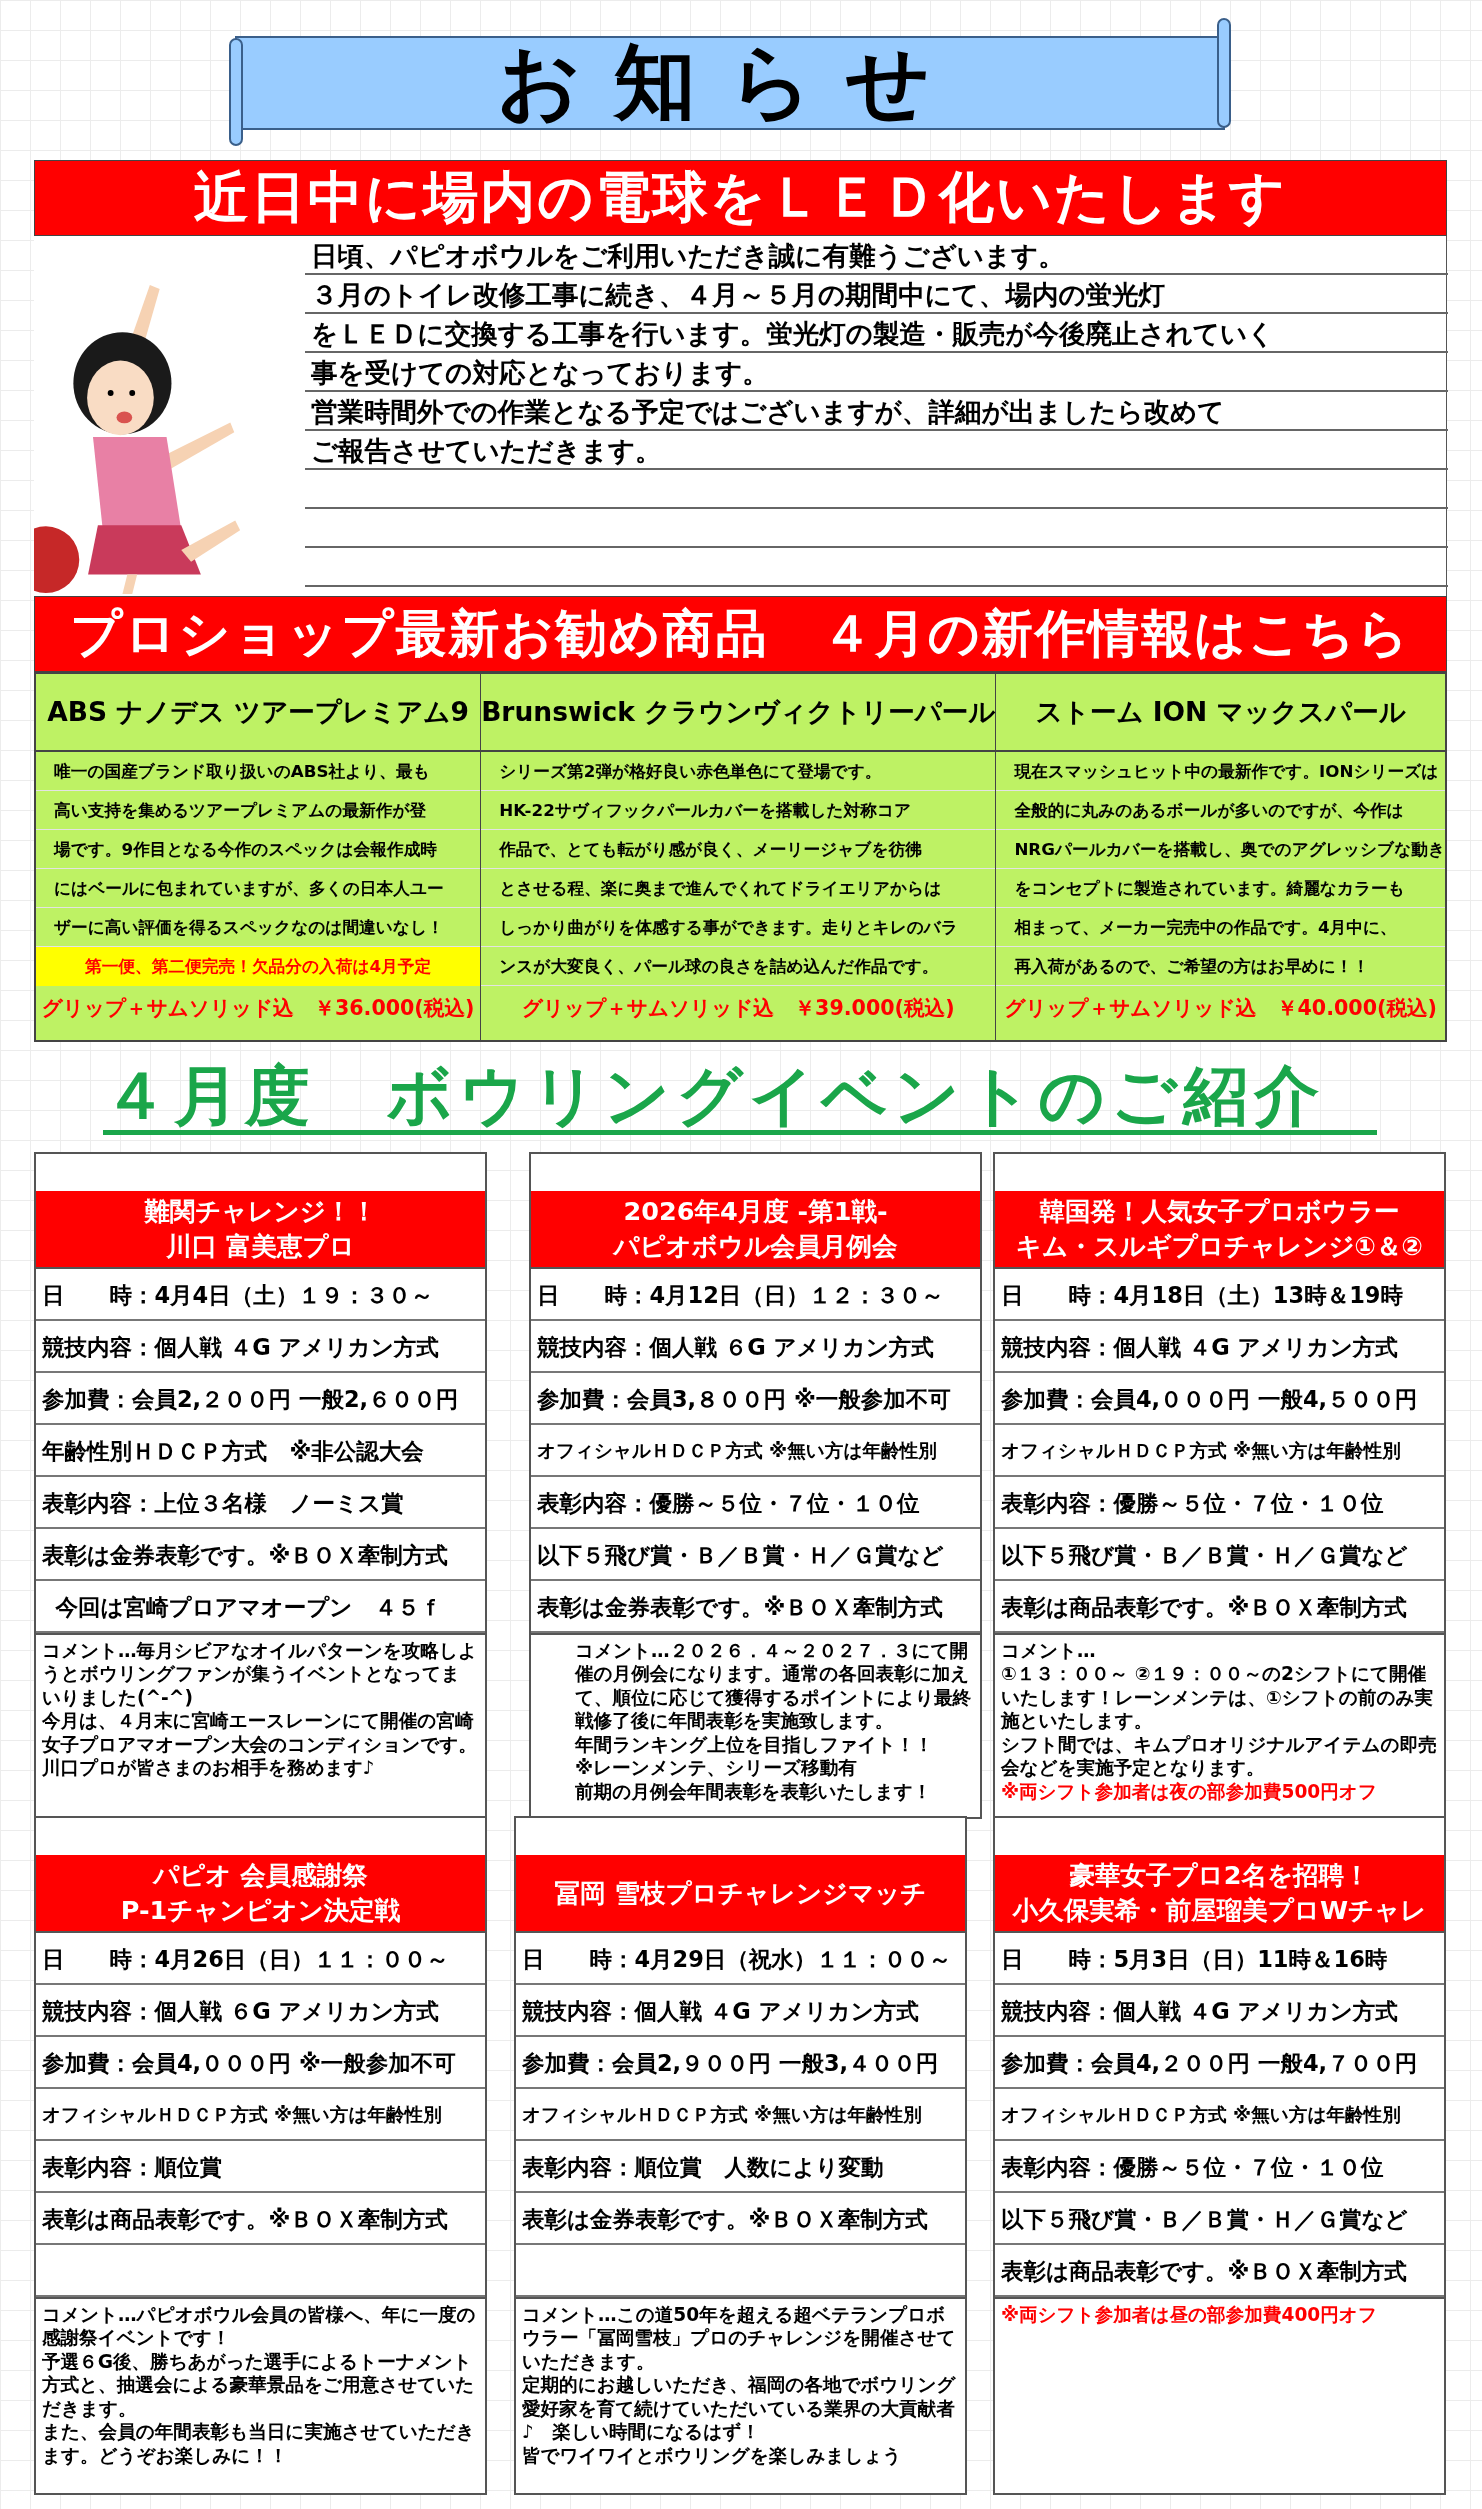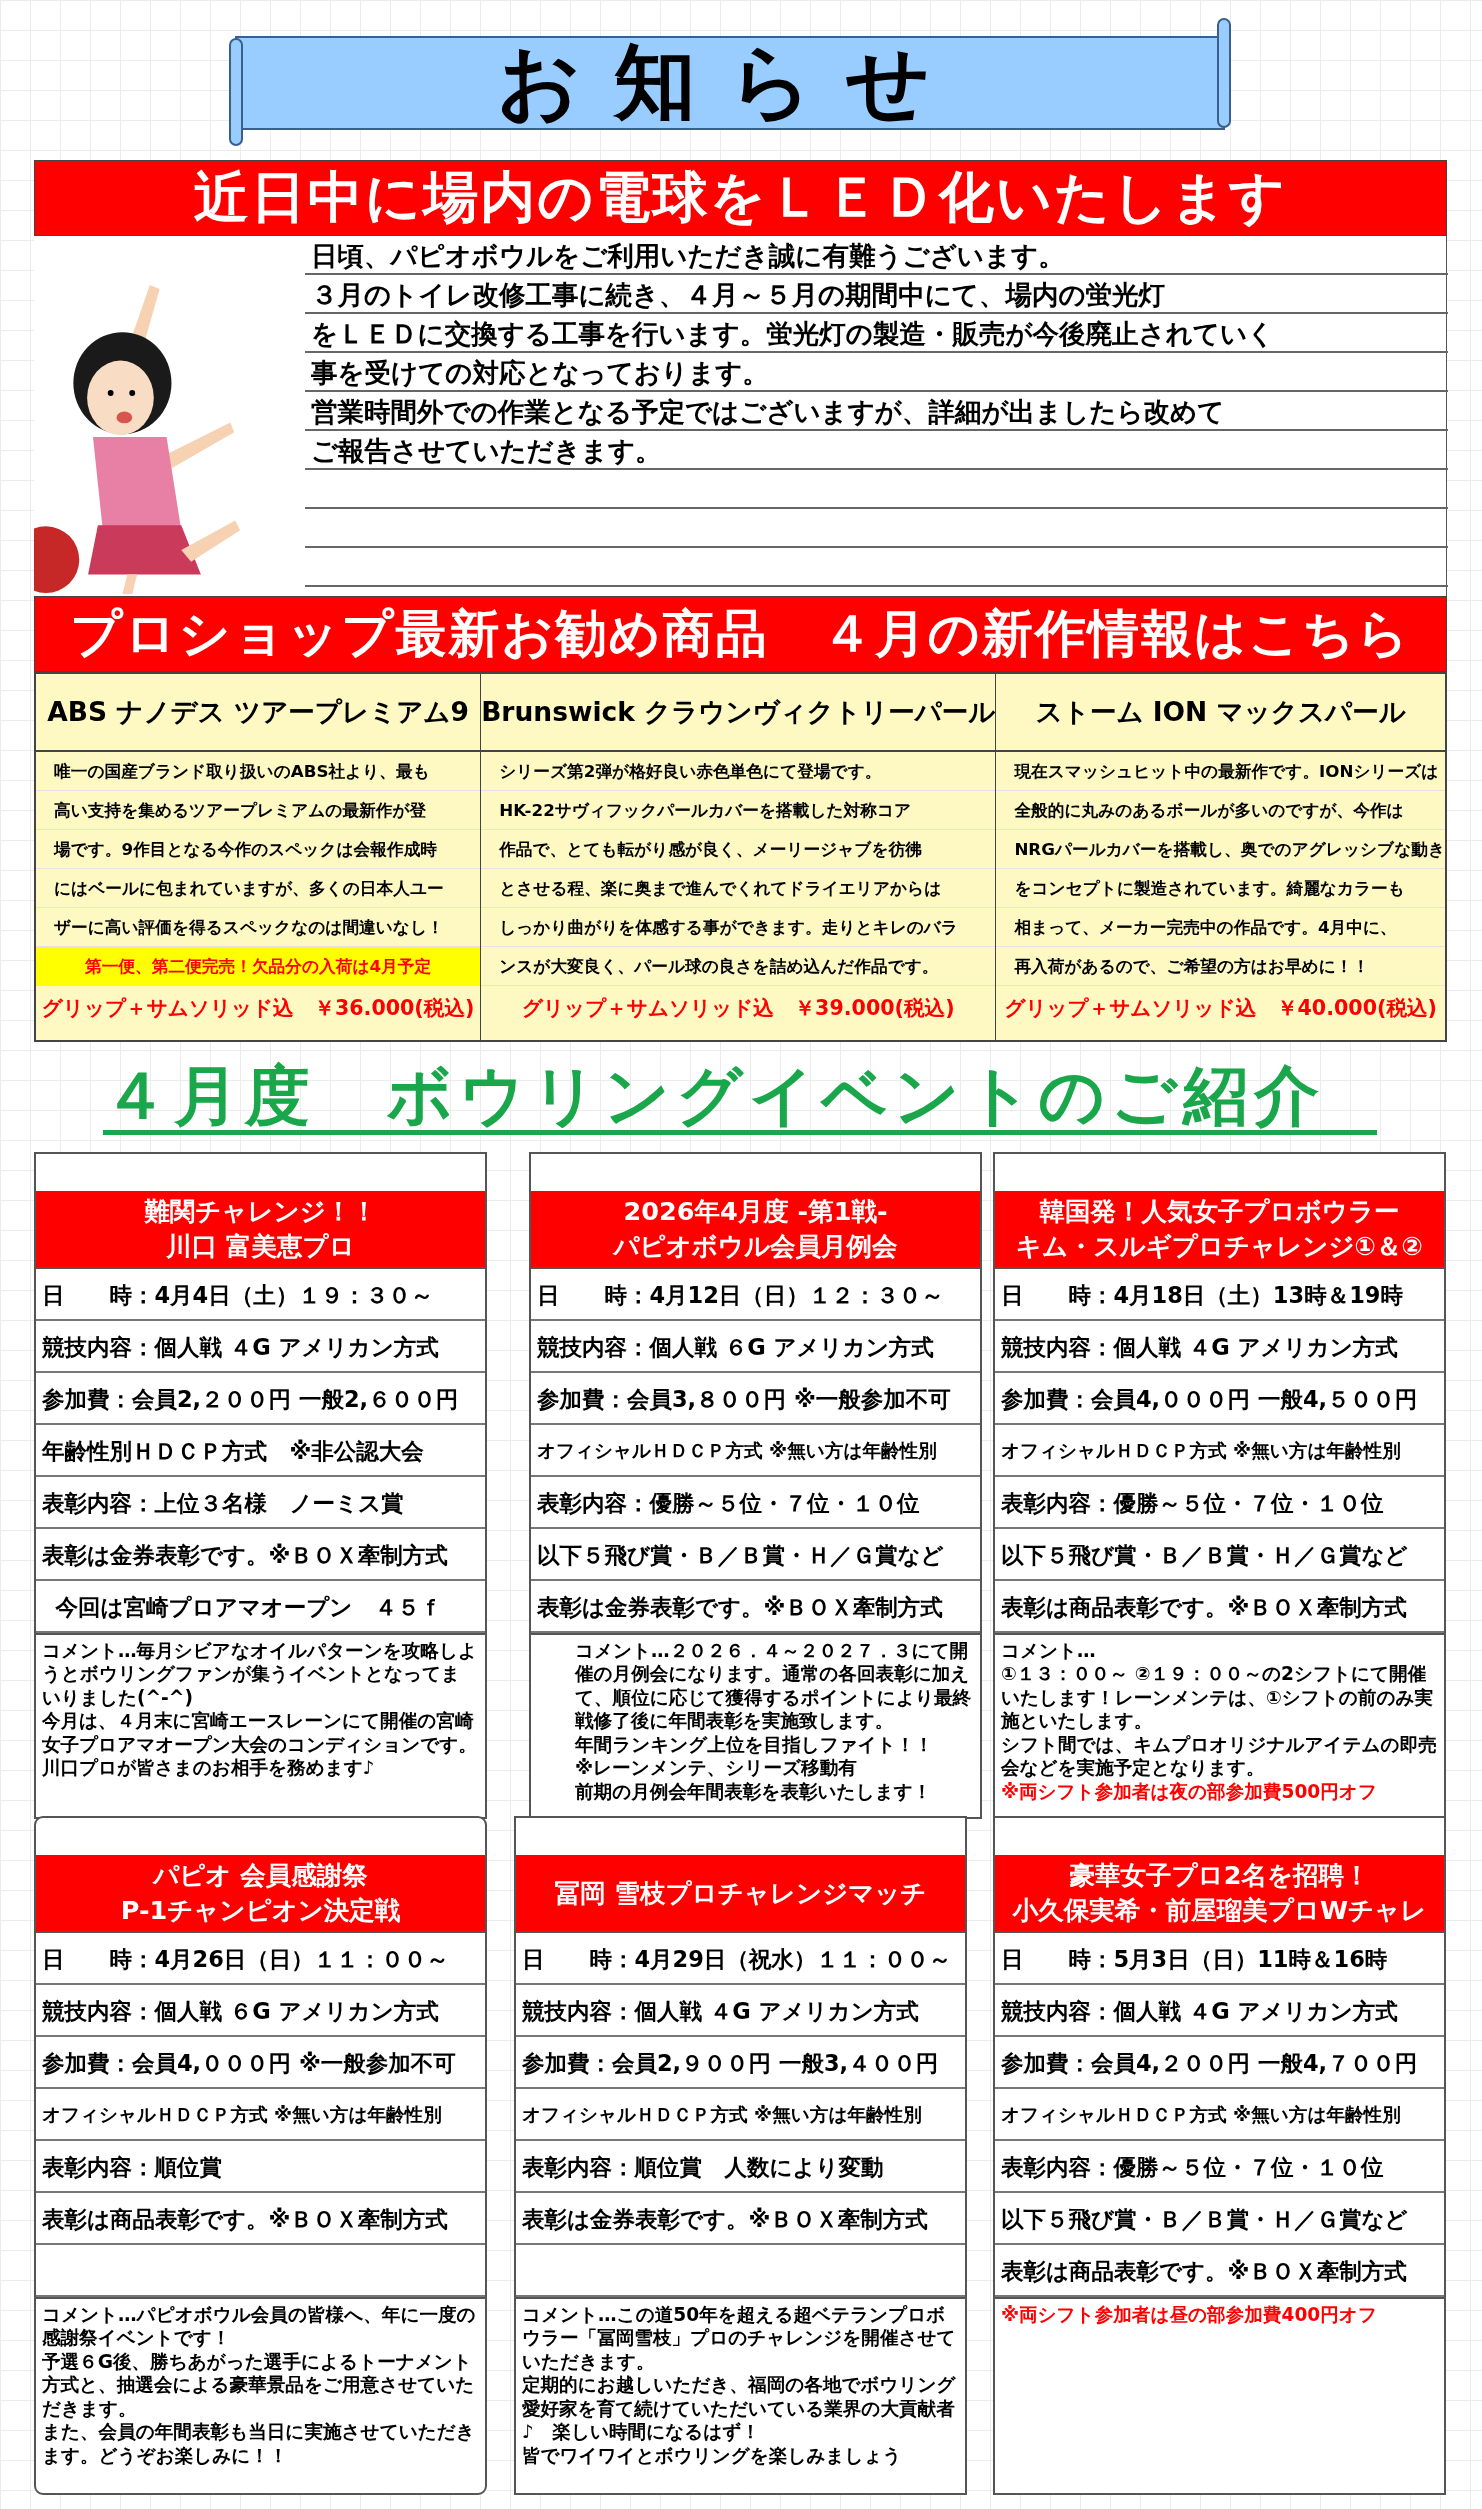--- a/index.html
+++ b/index.html
@@ -32,21 +32,21 @@
   .bar-led { left: 34px; top: 160px; width: 1413px; height: 76px; font-size: 55px; letter-spacing: 2px; }
   .bar-shop { left: 34px; top: 596px; width: 1413px; height: 76px; font-size: 51px; letter-spacing: 2px; }
 
   
   .notice-wrap { left: 34px; top: 236px; width: 1413px; height: 360px; border-left: 1px solid #555; border-right: 1px solid #555; background: #fff; }
   .illust { left: 34px; top: 236px; width: 271px; height: 360px; background: #fff; }
   .notice-lines { left: 305px; top: 236px; width: 1143px; }
   .notice-line { height: 39px; border-bottom: 2px solid #666; font-size: 26.5px; line-height: 39px; padding-left: 5.9px; white-space: nowrap; overflow: hidden; }
 
   
-  .products { left: 34px; top: 672px; width: 1413px; height: 370px; border: 2px solid #444; background: #fef9c3; display: flex; }
+  .products { left: 34px; top: 672px; width: 1413px; height: 370px; border: 2px solid #444; background: #bef264; display: flex; }
   .product { flex: 1; border-right: 1px solid #444; display: flex; flex-direction: column; }
   .product:last-child { border-right: none; }
   .product-name { height: 78px; display: flex; align-items: center; justify-content: center; font-size: 26.5px; border-bottom: 2px solid #444; white-space: nowrap; }
   .product-desc-line { height: 39px; line-height: 39px; font-size: 16.7px; padding-left: 18px; white-space: nowrap; overflow: hidden; border-bottom: 1px solid #e3e3e3; }
   .product-note { height: 39px; line-height: 39px; font-size: 16.7px; color: #ff0000; background: #ffff00; text-align: center; white-space: nowrap; }
   .product-price { height: 45px; line-height: 45px; font-size: 20.6px; color: #ff0000; text-align: center; white-space: nowrap; }
 
   
   .events-title { left: 103px; top: 1057px; width: 1274px; height: 78px; font-size: 65px; color: #1aa64a; text-align: left; letter-spacing: 5.9px; border-bottom: 5.9px solid #1aa64a; line-height: 78px; }
 
@@ -193,21 +193,21 @@
   <div class="event-row">以下５飛び賞・Ｂ／Ｂ賞・Ｈ／Ｇ賞など</div>
   <div class="event-row">表彰は商品表彰です。※ＢＯＸ牽制方式</div>
   <div class="event-comment" style="height:184px;">
     <div style="white-space:pre-wrap;">コメント…
 ①１３：００～ ②１９：００～の2シフトにて開催いたします！レーンメンテは、①シフトの前のみ実施といたします。
 シフト間では、キムプロオリジナルアイテムの即売会などを実施予定となります。</div>
     <div class="red">※両シフト参加者は夜の部参加費500円オフ</div>
   </div>
 </div>
 
-<div class="event" style="left:34px; top:1816px;border-radius:9px;">
+<div class="event" style="left:34px; top:1816px;">
   <div class="event-head">
     <span>パピオ 会員感謝祭</span>
     <span>P-1チャンピオン決定戦</span>
   </div>
   <div class="event-row">日　　時：4月26日（日）１１：００～</div>
   <div class="event-row">競技内容：個人戦 ６G アメリカン方式</div>
   <div class="event-row">参加費：会員4,０００円 ※一般参加不可</div>
   <div class="event-row small">オフィシャルＨＤＣＰ方式 ※無い方は年齢性別</div>
   <div class="event-row">表彰内容：順位賞</div>
   <div class="event-row">表彰は商品表彰です。※ＢＯＸ牽制方式</div>

